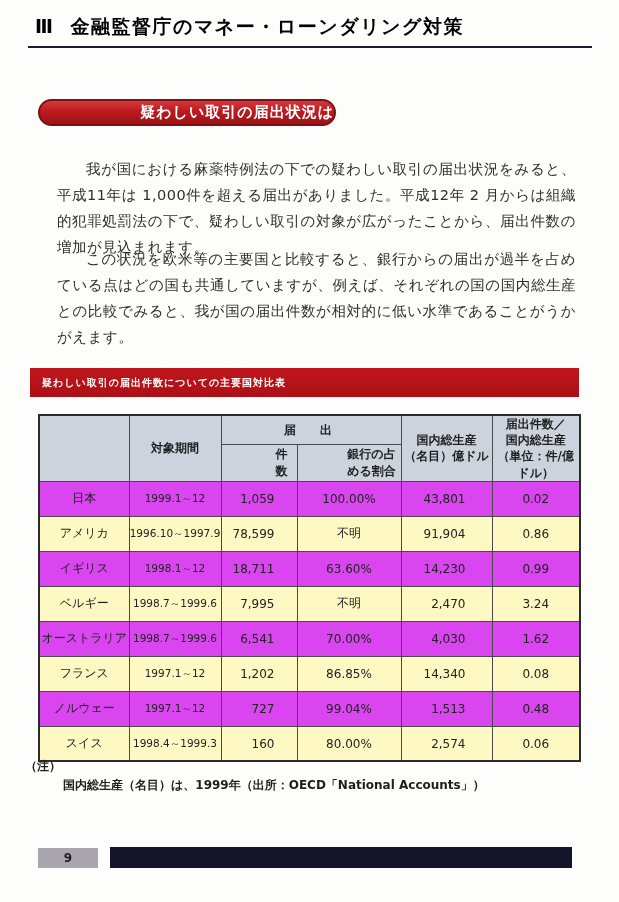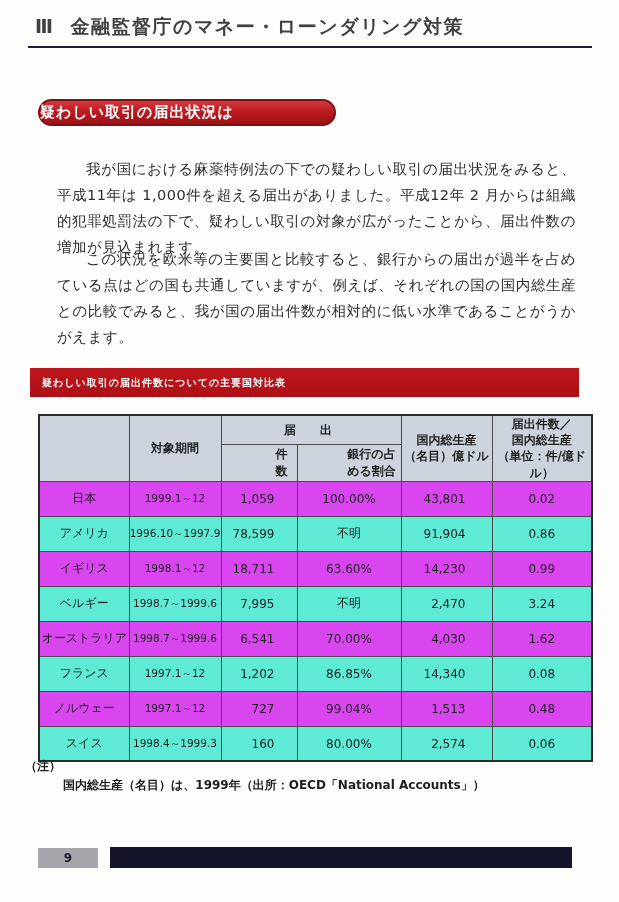--- a/index.html
+++ b/index.html
@@ -4,35 +4,35 @@
 <style>
   html,body{margin:0;padding:0;}
   body{
     width:619px;height:902px;position:relative;background:#fdfdfc;
     font-family:"DejaVu Sans","Liberation Sans",sans-serif;
     color:#2a2a2a;overflow:hidden;
   }
   
   .doc-header{position:absolute;left:35px;top:14px;width:557px;}
   .doc-title{
-    font-size:19px;font-weight:bold;color:#404040;letter-spacing:1.5px;
+    font-size:19px;font-weight:bold;color:#000000;letter-spacing:1.5px;
     white-space:nowrap;
   }
   .doc-title .sec-num{margin-right:16px;}
   .title-rule{
     position:absolute;left:28px;top:46px;width:564px;height:2px;
     background:#1c1c33;
   }
   
   .pill-banner{
     position:absolute;left:38px;top:99px;width:298px;height:27px;
     border-radius:14px;
     background:linear-gradient(180deg,#d4393e 0%,#bc1a20 45%,#9d1216 100%);
     border:2px solid #7e1014;box-sizing:border-box;
-    display:flex;align-items:center;justify-content:flex-start;
+    display:flex;align-items:center;justify-content:flex-end;
   }
   .pill-banner span{
     color:#ffffff;font-size:15px;font-weight:bold;letter-spacing:1px;
   }
   
   .body-text{
     position:absolute;left:57px;width:519px;
     font-size:14.5px;line-height:26px;text-align:justify;
     text-indent:2em;color:#2e2e2e;letter-spacing:0.5px;
   }
@@ -62,23 +62,23 @@
   tr.h-row2 th{height:30px;padding-left:45px;}
   th.h-blank,th.h-period{height:56px;}
   th.h-gdp,th.h-ratio{height:56px;}
   th.h-ratio{font-size:10.5px;}
   th.h-gdp{font-size:11.5px;}
   .col-country{width:90px;}
   .col-period{width:92px;}
   .col-count{width:76px;}
   .col-bank-share{width:104px;}
   .col-gdp{width:91px;}
-  .col-ratio{width:100px;}
+  .col-ratio{width:88px;}
   table.cmp td{height:35px;text-align:center;background:#d946ef;}
-  table.cmp tr.alt td{background:#5eead4;}
+  table.cmp tr.alt td{background:#fef9c3;}
   table.cmp td.col-period{font-size:10.5px;}
   table.cmp td.col-count{text-align:right;padding-right:22px;}
   table.cmp td.col-gdp{text-align:right;padding-right:26px;margin-left:46px;}
   td.col-gdp,th.h-gdp{border-left:2px solid #2b2b2b;}
   
   .notes{
     position:absolute;left:25px;top:757px;width:560px;
     font-size:12px;line-height:19px;color:#1e1e1e;font-weight:bold;
   }
   .notes .note-row{display:flex;}

